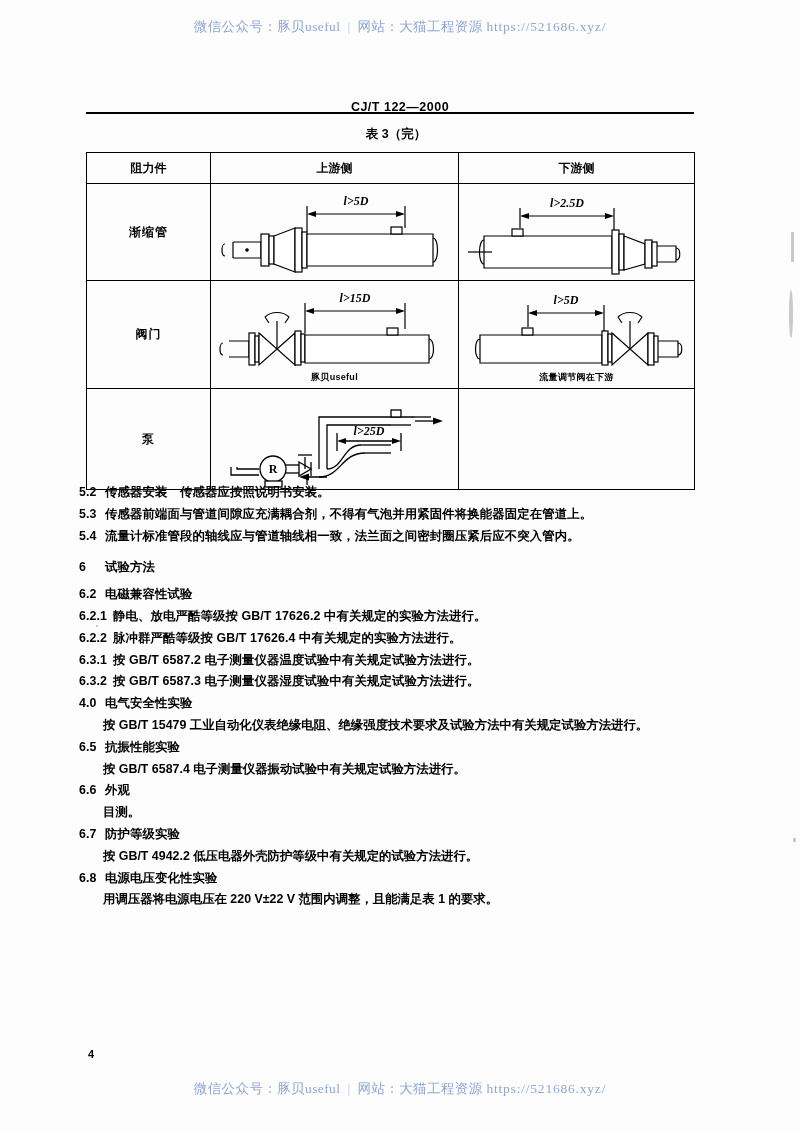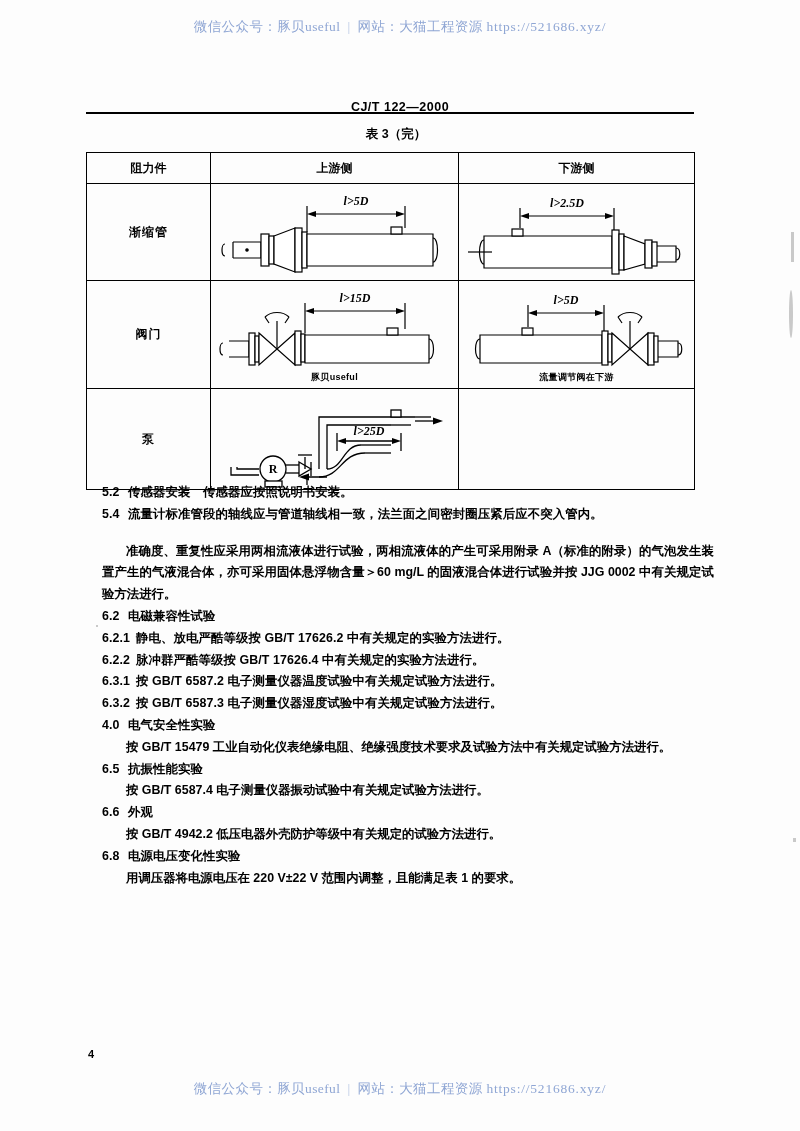--- a/index.html
+++ b/index.html
@@ -117,21 +117,21 @@
     font-family: "Liberation Sans", sans-serif;
     letter-spacing: 0.3px;
     margin-top: -2px;
     padding-bottom: 4px;
   }
 
   
   .body {
     position: absolute;
     top: 482px;
-    left: 102px;
+    left: 79px;
     width: 612px;
   }
   .ln {
     font-family: "Liberation Sans", sans-serif;
     font-weight: bold;
     font-size: 12.4px;
     line-height: 21.8px;
     letter-spacing: 0.1px;
     text-align: justify;
     white-space: nowrap;
@@ -413,31 +413,36 @@
       </tr>
     </tbody>
   </table>
 
   <div class="body">
 
     <div class="ln">
       <span class="num">5.2</span><span>传感器安装　传感器应按照说明书安装。</span>
     </div>
 
+    <div class="ln">
+      <span class="num">5.3</span><span>传感器前端面与管道间隙应充满耦合剂，不得有气泡并用紧固件将换能器固定在管道上。</span>
+    </div>
 
     <div class="ln">
       <span class="num">5.4</span><span>流量计标准管段的轴线应与管道轴线相一致，法兰面之间密封圈压紧后应不突入管内。</span>
     </div>
 
     <div class="gap-md"></div>
 
+    <div class="ln">
+      <span class="num">6</span><span>试验方法</span>
+    </div>
 
     <div class="gap-sm"></div>
 
-    <div class="para">准确度、重复性应采用两相流液体进行试验，两相流液体的产生可采用附录 A（标准的附录）的气泡发生装置产生的气液混合体，亦可采用固体悬浮物含量＞60 mg/L 的固液混合体进行试验并按 JJG 0002 中有关规定试验方法进行。</div>
 
     <div class="ln">
       <span class="num">6.2</span><span>电磁兼容性试验</span>
     </div>
     <div class="ln">
       <span class="num deep">6.2.1</span><span>静电、放电严酷等级按 GB/T 17626.2 中有关规定的实验方法进行。</span>
     </div>
     <div class="ln">
       <span class="num deep">6.2.2</span><span>脉冲群严酷等级按 GB/T 17626.4 中有关规定的实验方法进行。</span>
     </div>
@@ -455,21 +460,25 @@
     <div class="para">按 GB/T 15479 工业自动化仪表绝缘电阻、绝缘强度技术要求及试验方法中有关规定试验方法进行。</div>
 
     <div class="ln">
       <span class="num">6.5</span><span>抗振性能实验</span>
     </div>
     <div class="para">按 GB/T 6587.4 电子测量仪器振动试验中有关规定试验方法进行。</div>
 
     <div class="ln">
       <span class="num">6.6</span><span>外观</span>
     </div>
-
+    <div class="para">目测。</div>
+
+    <div class="ln">
+      <span class="num">6.7</span><span>防护等级实验</span>
+    </div>
     <div class="para">按 GB/T 4942.2 低压电器外壳防护等级中有关规定的试验方法进行。</div>
 
     <div class="ln">
       <span class="num">6.8</span><span>电源电压变化性实验</span>
     </div>
     <div class="para">用调压器将电源电压在 220 V±22 V 范围内调整，且能满足表 1 的要求。</div>
 
   </div>
 
   <div class="pageno">4</div>

